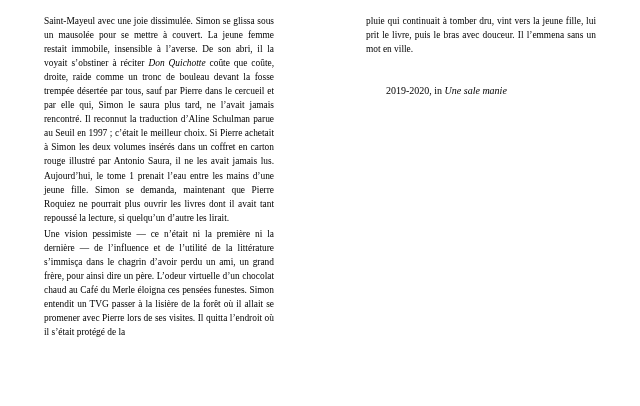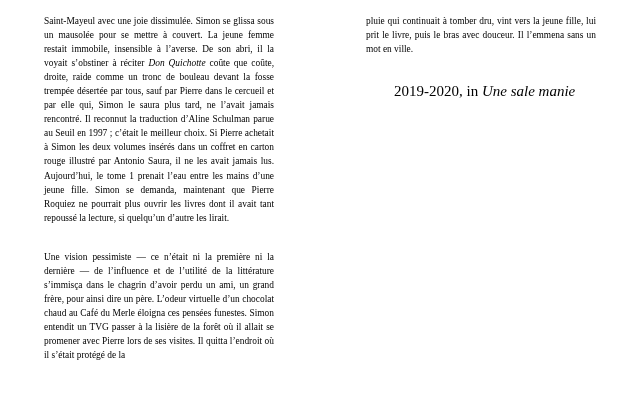--- a/index.html
+++ b/index.html
@@ -37,28 +37,28 @@
   }
   p.body-par {
     margin: 0;
     text-align: justify;
     text-justify: inter-word;
     font-size: 9.4px;
     line-height: 14.05px;
     hyphens: manual;
   }
   p.body-par + p.body-par {
-    margin-top: 25px;
+    margin-top: 2px;
   }
   p.sig {
-    margin: 12px;
+    margin: 4px;
     margin-top: 28px;
     text-align: left;
     text-indent: 16px;
-    font-size: 15px;
+    font-size: 10px;
     line-height: 14.05px;
   }
   .ital {
     font-style: italic;
   }
 </style>
 </head>
 <body>
 
 <div class="page">

